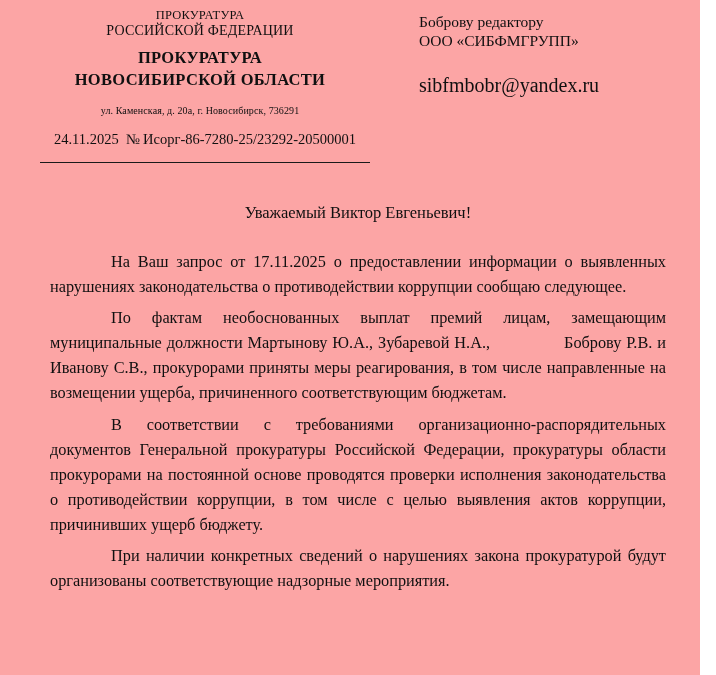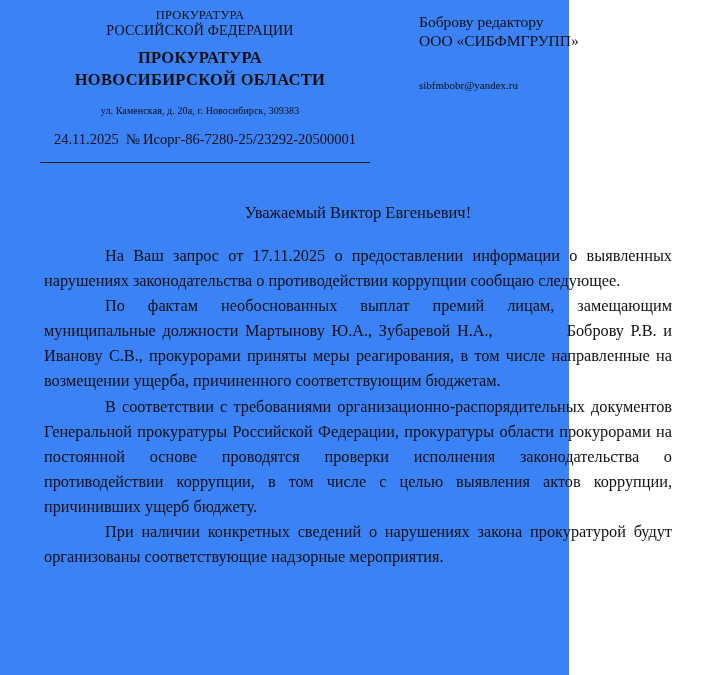--- a/index.html
+++ b/index.html
@@ -11,23 +11,23 @@
     width: 716px;
     height: 675px;
     overflow: hidden;
     font-family: "Liberation Serif", "DejaVu Serif", serif;
     color: #101010;
     position: relative;
   }
 
   .page {
     position: relative;
-    width: 569px;
+    width: 700px;
     height: 675px;
-    background: #3b82f6;
+    background: #fca5a5;
   }
 
   
   .letterhead {
     position: absolute;
     left: 20px;
     top: 8px;
     width: 360px;
     text-align: center;
   }
@@ -88,21 +88,21 @@
     line-height: 19px;
     white-space: nowrap;
   }
   .ad-person {
     font-size: 15.5px;
     line-height: 19px;
     margin-top: 17px;
     white-space: nowrap;
   }
   .ad-email {
-    font-size: 11px;
+    font-size: 20px;
     line-height: 19px;
     margin-top: 26px;
     white-space: nowrap;
   }
 
   
   .salutation {
     position: absolute;
     left: 44px;
     top: 202px;
@@ -117,40 +117,40 @@
     position: absolute;
     left: 44px;
     top: 243px;
     width: 628px;
     font-size: 16.3px;
     line-height: 25.1px;
     text-align: justify;
     text-justify: inter-word;
   }
   .body-text p {
-    margin: 0;
+    margin: 6px;
     text-indent: 61px;
     font-family: Liberation Serif, serif;
   }
   .gap-space {
     display: inline-block;
     width: 74px;
   }
 </style>
 </head>
 <body>
 
 <div class="page">
 
   <div class="letterhead">
     <div class="lh-line-1">ПРОКУРАТУРА</div>
     <div class="lh-line-2">РОССИЙСКОЙ ФЕДЕРАЦИИ</div>
     <div class="lh-bold lh-bold-1">ПРОКУРАТУРА</div>
     <div class="lh-bold">НОВОСИБИРСКОЙ ОБЛАСТИ</div>
-    <div class="lh-address">ул. Каменская, д. 20а, г. Новосибирск, 309383</div>
+    <div class="lh-address">ул. Каменская, д. 20а, г. Новосибирск, 736291</div>
   </div>
 
   <div class="reg-line">
     <span class="reg-date">24.11.2025</span><span class="reg-sep"></span><span class="reg-no">№ Исорг-86-7280-25/23292-20500001</span>
   </div>
 
   <div class="addressee">
     <div class="ad-line">Боброву редактору</div>
     <div class="ad-line">ООО «СИБФМГРУПП»</div>
     <div class="ad-email">sibfmbobr@yandex.ru</div>

